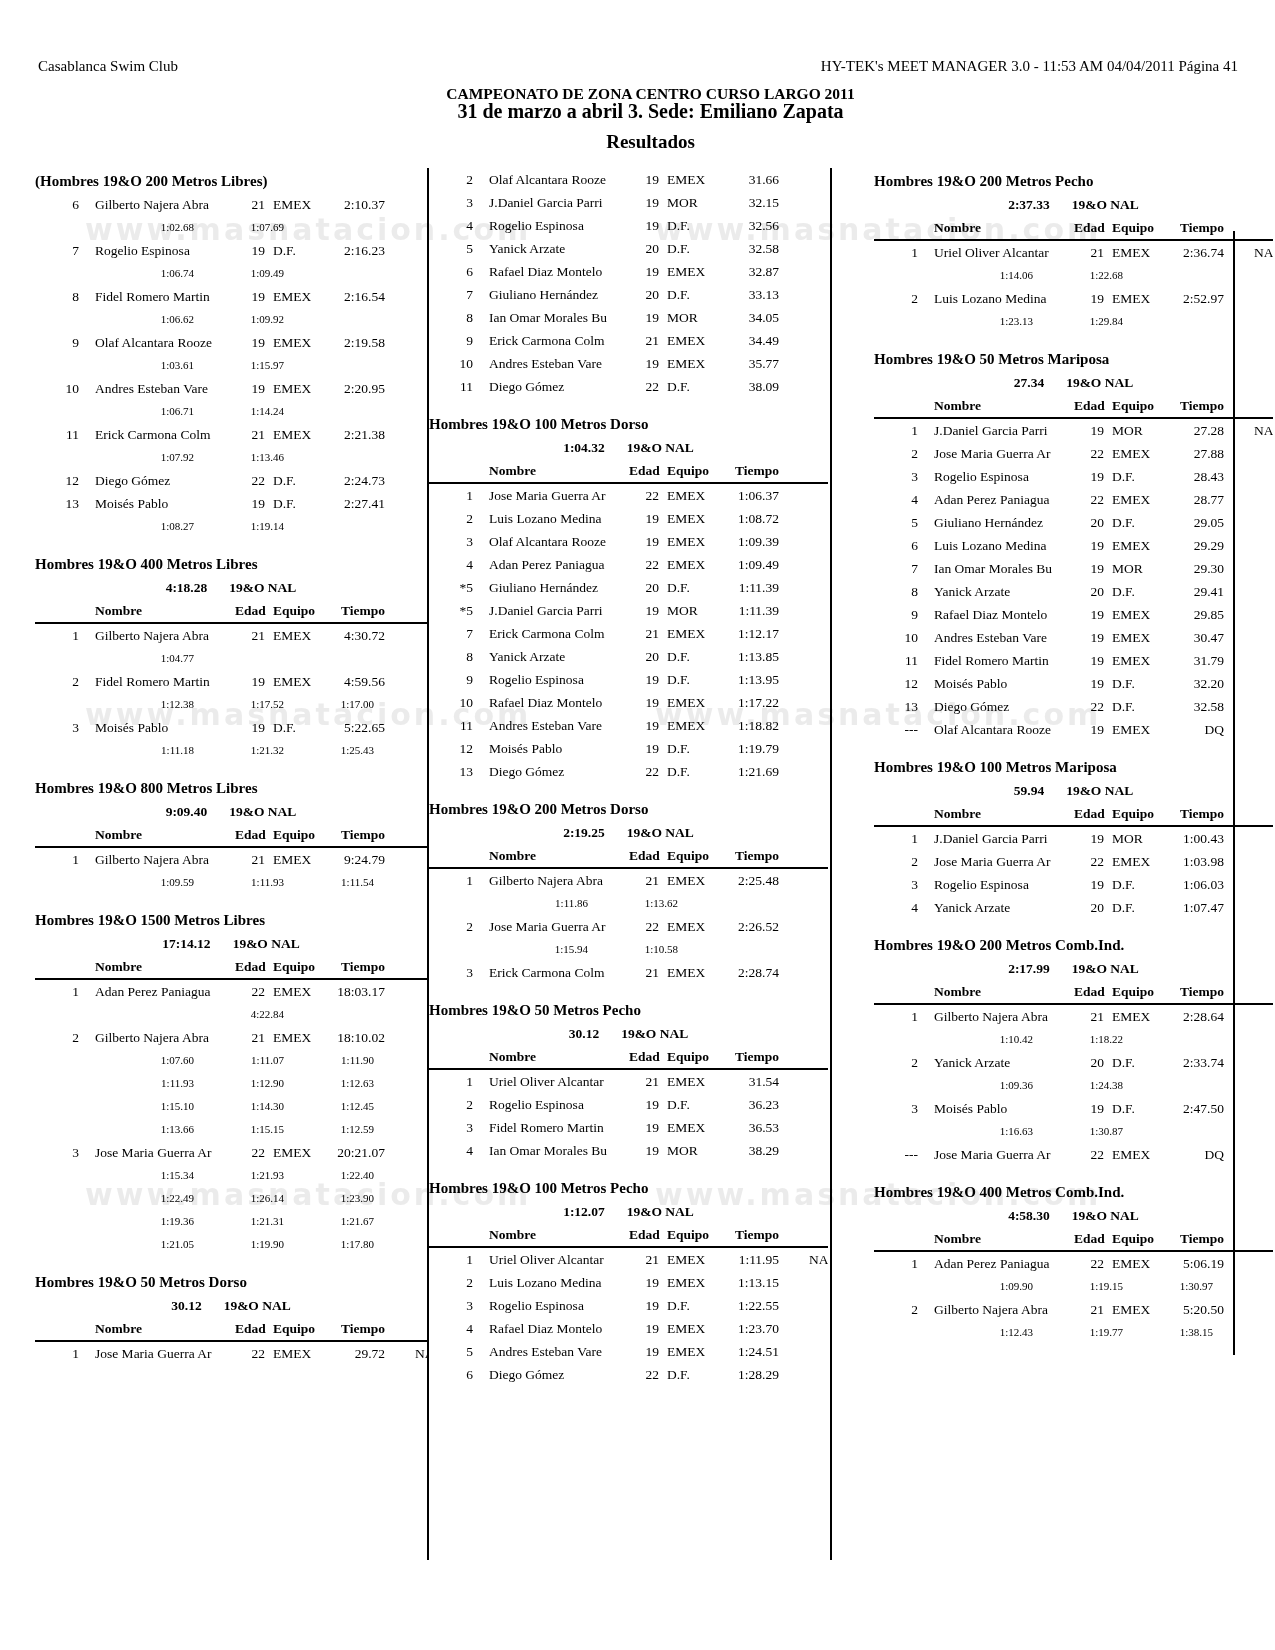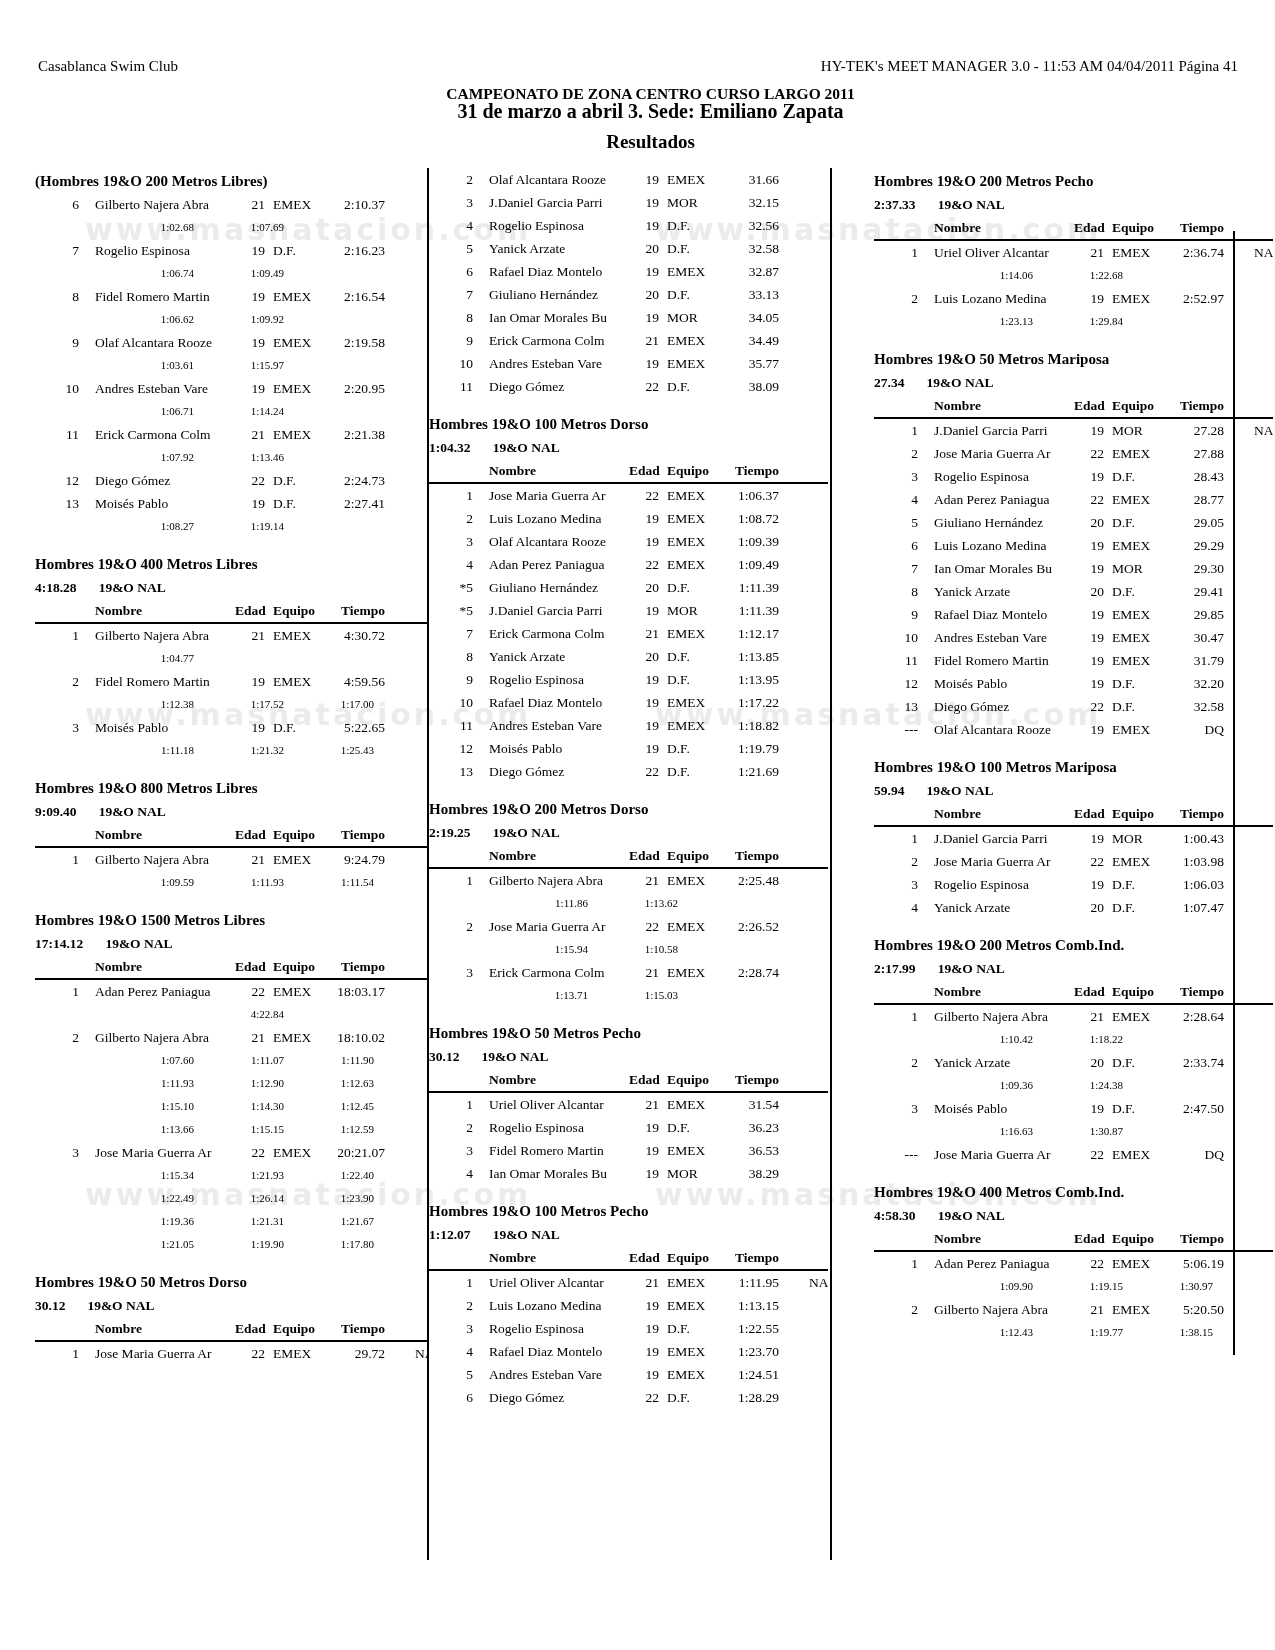--- a/index.html
+++ b/index.html
@@ -25,21 +25,21 @@
   .col1 { left:35px;  width:392px; }
   .col2 { left:429px; width:399px; }
   .col3 { left:874px; width:399px; }
   .vline { position:absolute; width:2px; background:#000; }
   #vl1 { left:427px;  top:168px; height:1392px; }
   #vl2 { left:830px;  top:168px; height:1392px; }
   #vl3 { left:1233px; top:231px; height:1124px; }
   
   .event  { margin-bottom:13px; overflow:hidden; }
   .etitle { font-weight:bold; font-size:15px; line-height:23px; margin-top:2px; }
-  .record { display:flex; justify-content:flex-start; gap:22px; font-weight:bold;
+  .record { display:flex; justify-content:center; gap:22px; font-weight:bold;
             font-size:13.5px; line-height:23px; }
   .row { display:grid; grid-template-columns:48px 152px 30px 62px 82px 1fr;
          font-size:13.5px; line-height:23px; }
   .hdr { font-weight:bold; border-bottom:2.5px solid #000; }
   .c-place { text-align:right; padding-right:4px; }
   .c-name  { padding-left:12px; white-space:nowrap; overflow:hidden; }
   .c-age   { text-align:right; }
   .c-team  { padding-left:8px; white-space:nowrap; }
   .c-time  { text-align:right; padding-right:24px; white-space:nowrap; }
   .c-flag  { padding-left:6px; white-space:nowrap; }
@@ -626,26 +626,20 @@
             <span class="sp"></span>
           </div>
           <div class="row">
             <span class="c-place">3</span>
             <span class="c-name">Erick Carmona Colm</span>
             <span class="c-age">21</span>
             <span class="c-team">EMEX</span>
             <span class="c-time">2:28.74</span>
             <span class="c-flag"></span>
           </div>
-          <div class="splits">
-            <span class="sp">1:13.71</span>
-            <span class="sp">1:15.03</span>
-            <span class="sp"></span>
-            <span class="sp"></span>
-          </div>
         </section>
         <section class="event">
           <div class="etitle">Hombres 19&amp;O 50 Metros Pecho</div>
           <div class="record">
             <span class="rtime">30.12</span>
             <span class="rtag">19&amp;O NAL</span>
           </div>
           <div class="row hdr">
             <span class="c-place"></span>
             <span class="c-name">Nombre</span>

